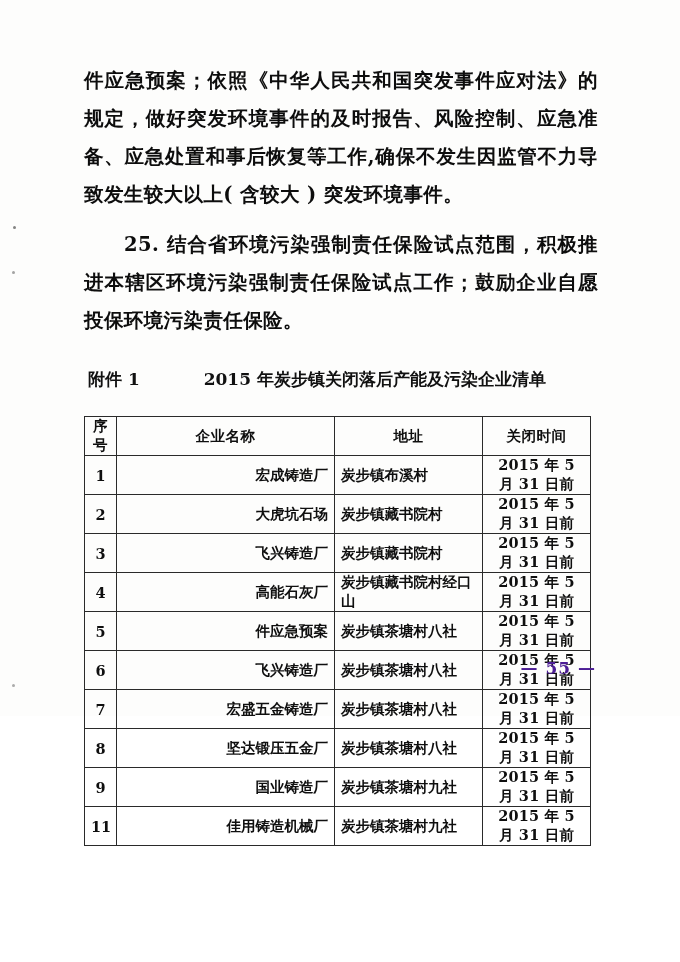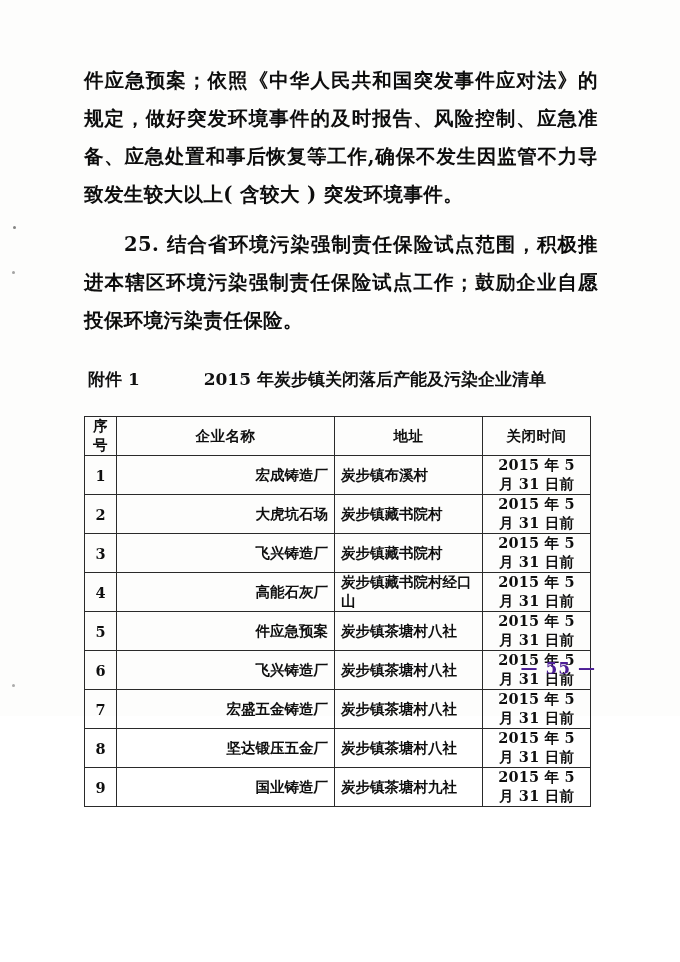--- a/index.html
+++ b/index.html
@@ -211,19 +211,25 @@
             <td class="name">坚达锻压五金厂</td>
             <td class="addr">炭步镇茶塘村八社</td>
             <td class="date">2015 年 5 月 31 日前</td>
           </tr>
           <tr>
             <td class="idx">9</td>
             <td class="name">国业铸造厂</td>
             <td class="addr">炭步镇茶塘村九社</td>
             <td class="date">2015 年 5 月 31 日前</td>
           </tr>
+          <tr>
+            <td class="idx">11</td>
+            <td class="name">佳用铸造机械厂</td>
+            <td class="addr">炭步镇茶塘村九社</td>
+            <td class="date">2015 年 5 月 31 日前</td>
+          </tr>
         </tbody>
     </table>
   </div>
 
   <div class="footer">— 55 —</div>
 
 </div>
 
 </body></html>

